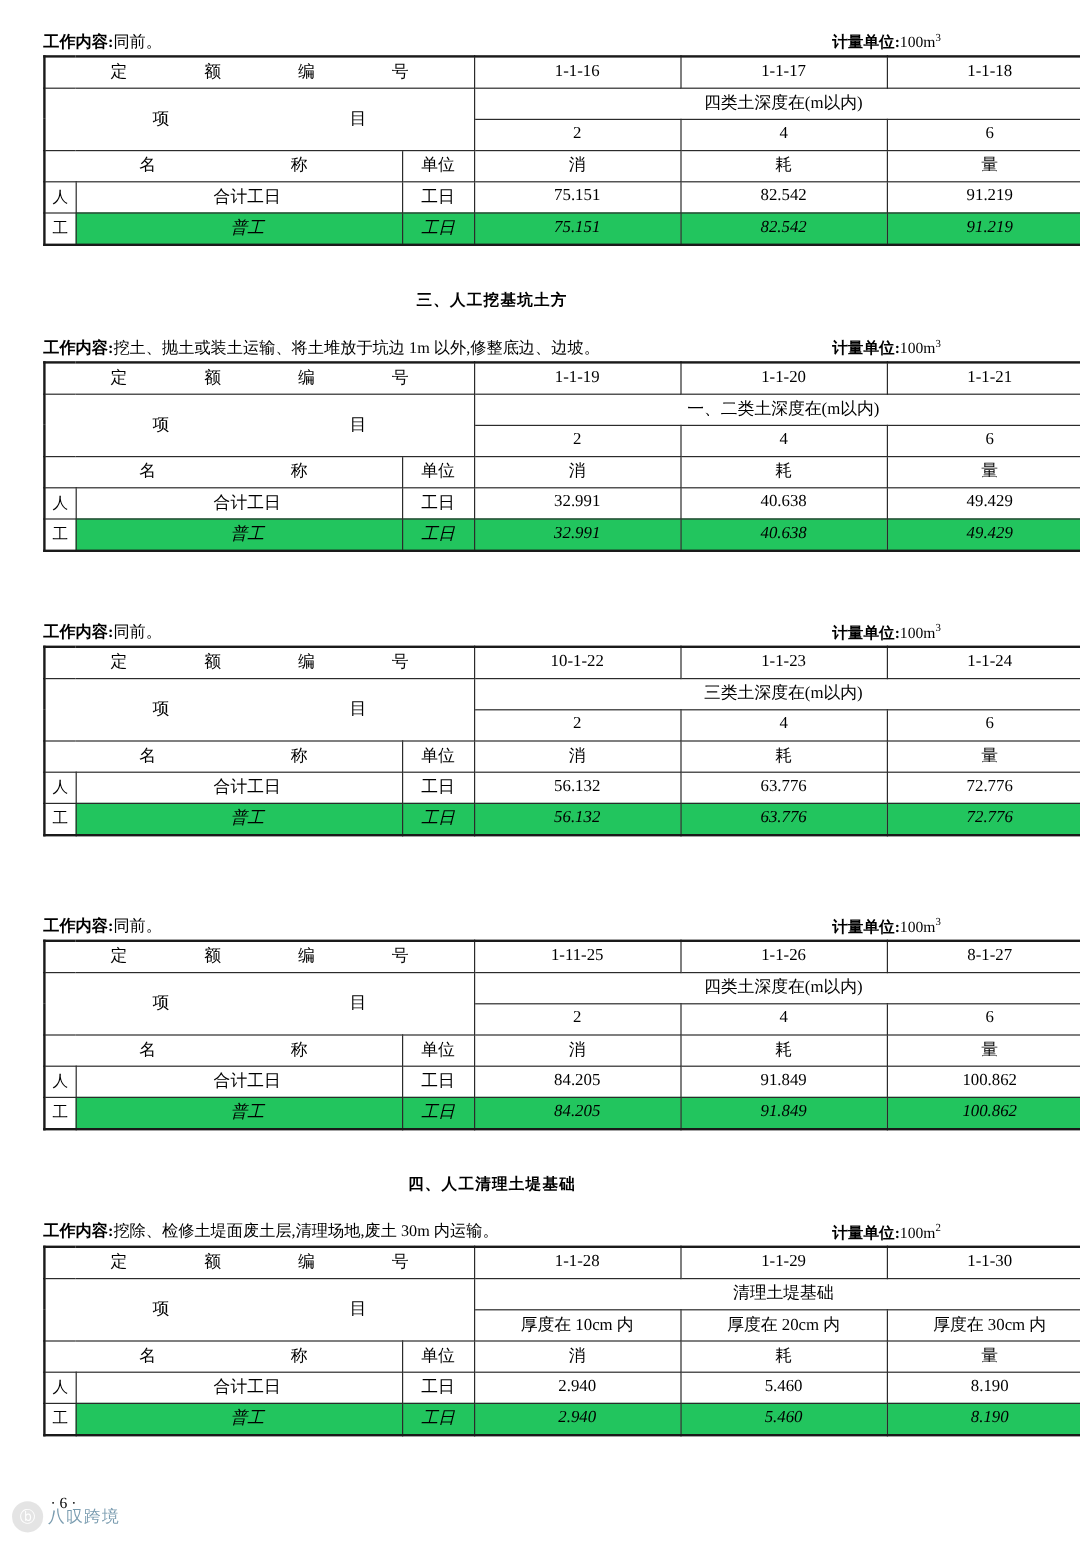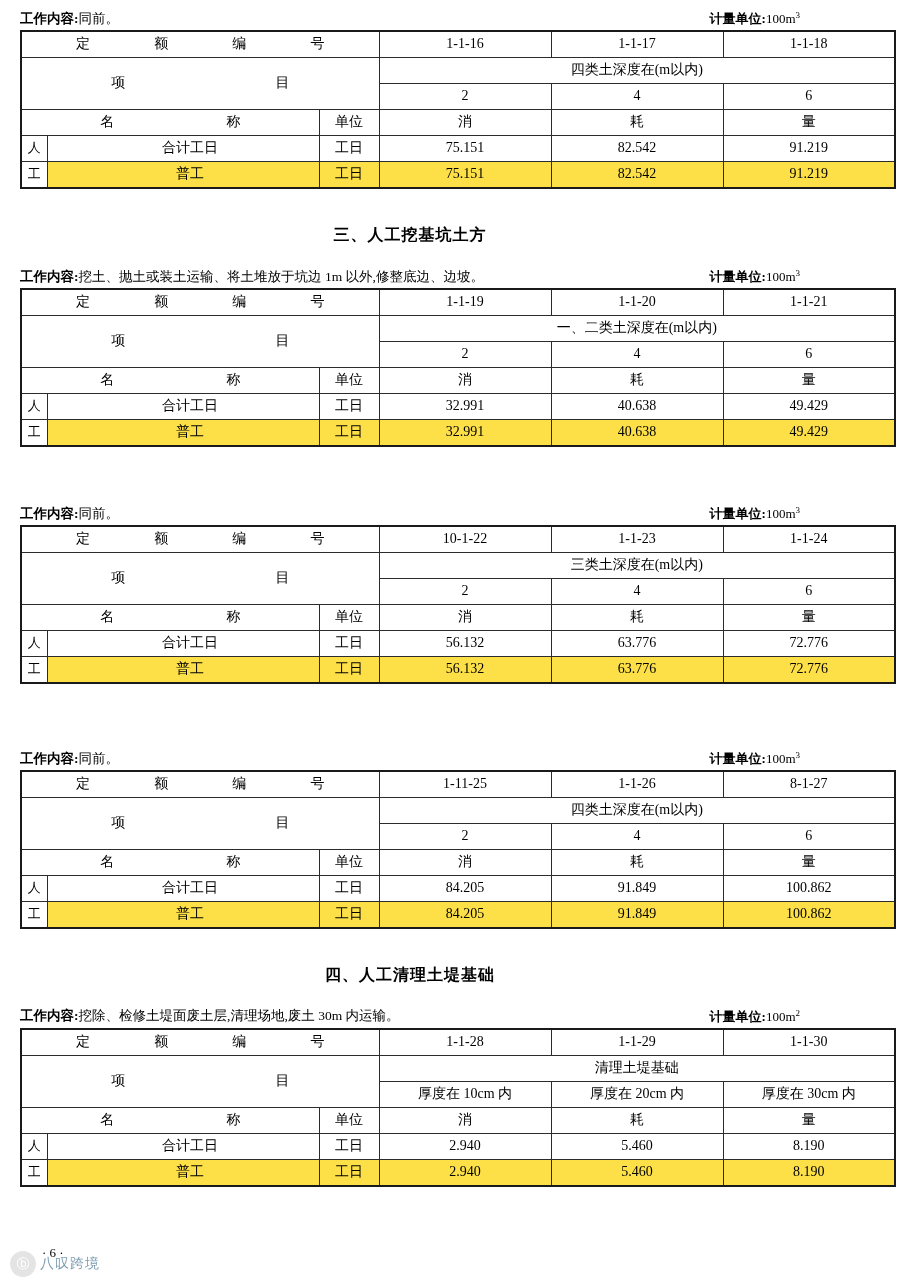--- a/index.html
+++ b/index.html
@@ -12,30 +12,30 @@
     height: 1285px;
     position: relative;
     font-family: "Liberation Serif", "DejaVu Serif", serif;
     color: #000;
     overflow: hidden;
   }
   .page {
     position: relative;
     width: 820px;
     height: 1285px;
-    padding: 0;
+    padding: 16px;
     box-sizing: border-box;
   }
   .block {
     margin: 0 20px;
   }
   .section-title {
     text-align: center;
     font-weight: bold;
-    font-size: 16px;
+    font-size: 13px;
     letter-spacing: 1px;
     font-family: "Liberation Serif", "DejaVu Serif", serif;
   }
   .caption-row {
     display: flex;
     justify-content: space-between;
     align-items: flex-end;
     font-size: 13.5px;
     line-height: 1.2;
     margin-bottom: 3px;
@@ -71,21 +71,22 @@
     vertical-align: middle;
     white-space: nowrap;
   }
   table.quota {
     border-top: 2px solid #1a1a1a;
     border-bottom: 2px solid #1a1a1a;
     border-left: 2px solid #1a1a1a;
     border-right: 2px solid #1a1a1a;
   }
   .shade {
-    background: #fde047;
+    background: #22c55e;
+    font-style: italic;
   }
   .spread {
     display: flex;
     justify-content: space-around;
     padding: 0 12px;
   }
   .spread2 {
     display: flex;
     justify-content: space-around;
     padding: 0 20px;

